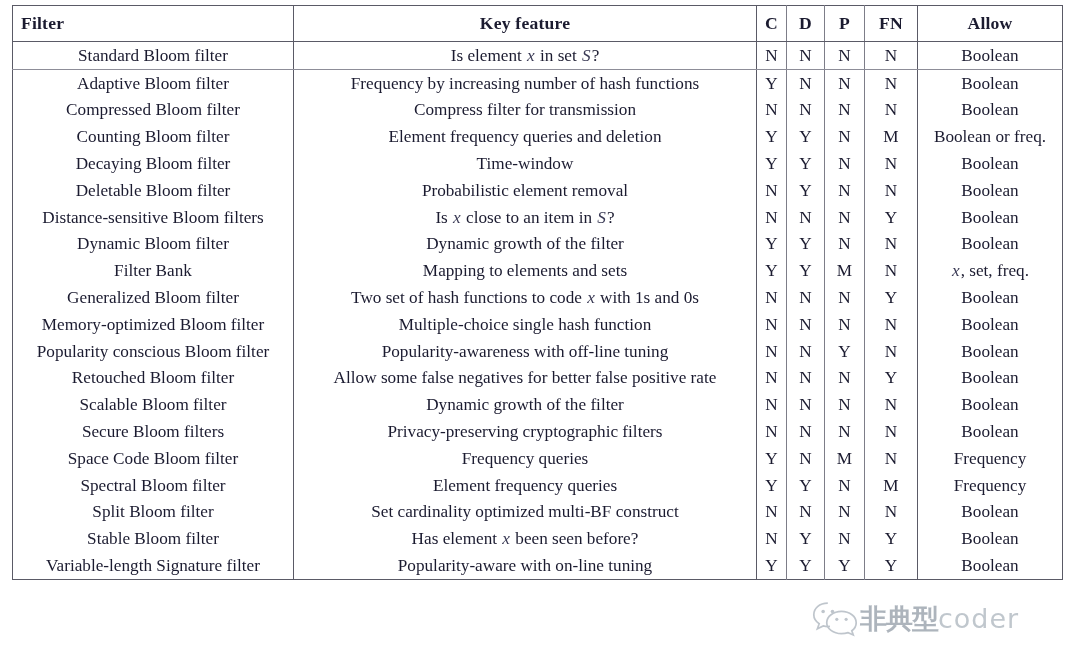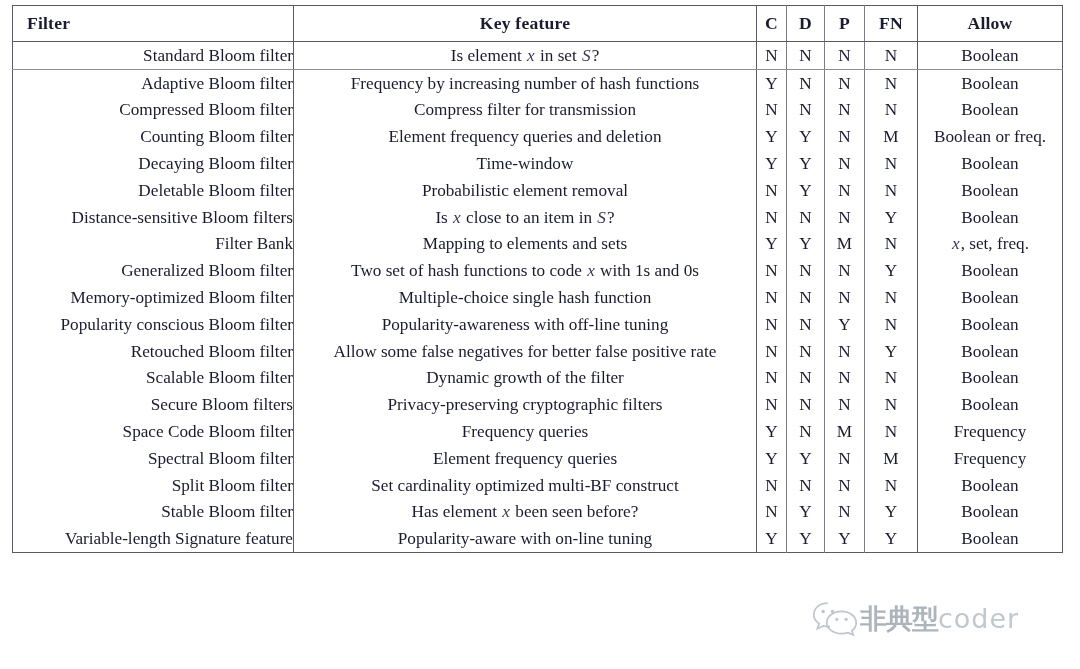--- a/index.html
+++ b/index.html
@@ -61,33 +61,33 @@
   thead th {
     font-weight: bold;
     height: 35px;
     border-bottom: 1.5px solid #5a5a66;
     text-align: center;
     font-size: 17.6px;
     letter-spacing: .2px;
   }
   thead th.c-filter {
     text-align: left;
-    padding-left: 14px;
+    padding-left: 8px;
   }
 
   
   tbody td {
     height: 26.8px;
     text-align: center;
   }
   tbody tr.first-row td {
     border-bottom: 1.1px solid #8d8d98;
   }
   tbody td.c-filter {
-    text-align: right;
+    text-align: center;
   }
 
   
   .c-filter       { border-right: 1.5px solid #5a5a66; }
   .c-key          { border-left: 1.5px solid #5a5a66;
                     border-right: 1.4px solid #5a5a66; }
   .c-c            { border-right: 1.0px solid #7d7d88; }
   .c-d            { border-right: 1.0px solid #7d7d88; }
   .c-p            { border-right: 1.0px solid #7d7d88; }
   .c-fn           { border-right: 1.4px solid #5a5a66; }
@@ -232,20 +232,29 @@
           <tr>
             <td class="c-filter">Distance-sensitive Bloom filters</td>
             <td class="c-key">Is <span class="mathvar">x</span> close to an item in <span class="mathvar">S</span>?</td>
             <td class="c-c">N</td>
             <td class="c-d">N</td>
             <td class="c-p">N</td>
             <td class="c-fn">Y</td>
             <td class="c-out">Boolean</td>
           </tr>
           <tr>
+            <td class="c-filter">Dynamic Bloom filter</td>
+            <td class="c-key">Dynamic growth of the filter</td>
+            <td class="c-c">Y</td>
+            <td class="c-d">Y</td>
+            <td class="c-p">N</td>
+            <td class="c-fn">N</td>
+            <td class="c-out">Boolean</td>
+          </tr>
+          <tr>
             <td class="c-filter">Filter Bank</td>
             <td class="c-key">Mapping to elements and sets</td>
             <td class="c-c">Y</td>
             <td class="c-d">Y</td>
             <td class="c-p">M</td>
             <td class="c-fn">N</td>
             <td class="c-out"><span class="mathvar">x</span>, set, freq.</td>
           </tr>
           <tr>
             <td class="c-filter">Generalized Bloom filter</td>
@@ -331,21 +340,21 @@
           <tr>
             <td class="c-filter">Stable Bloom filter</td>
             <td class="c-key">Has element <span class="mathvar">x</span> been seen before?</td>
             <td class="c-c">N</td>
             <td class="c-d">Y</td>
             <td class="c-p">N</td>
             <td class="c-fn">Y</td>
             <td class="c-out">Boolean</td>
           </tr>
           <tr>
-            <td class="c-filter">Variable-length Signature feature</td>
+            <td class="c-filter">Variable-length Signature filter</td>
             <td class="c-key">Popularity-aware with on-line tuning</td>
             <td class="c-c">Y</td>
             <td class="c-d">Y</td>
             <td class="c-p">Y</td>
             <td class="c-fn">Y</td>
             <td class="c-out">Boolean</td>
           </tr>
         </tbody>
     </table>
   </div>

